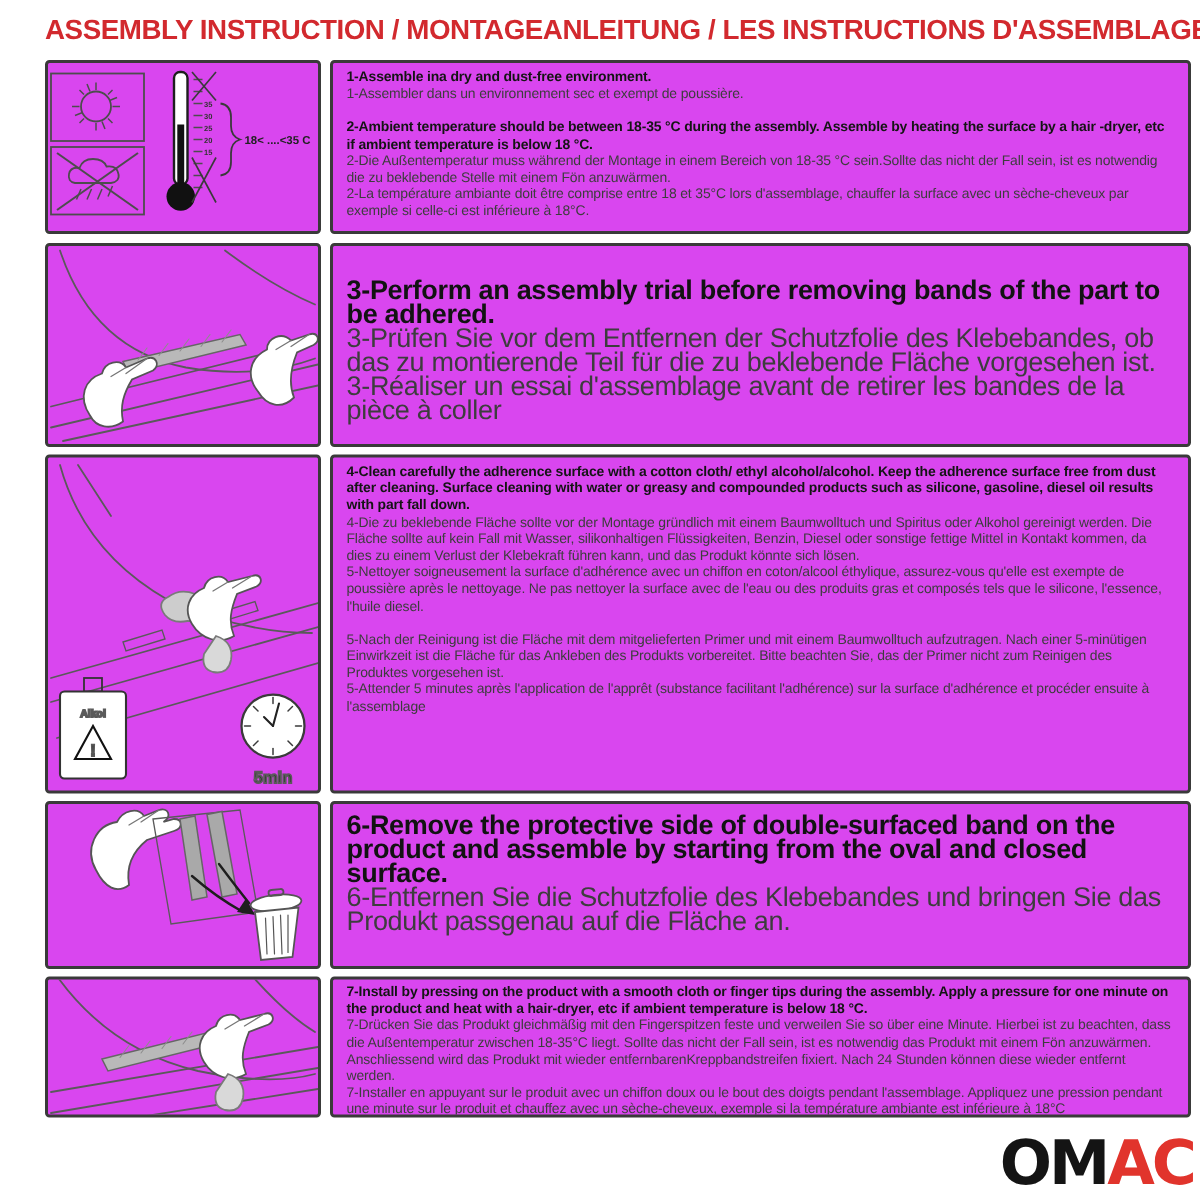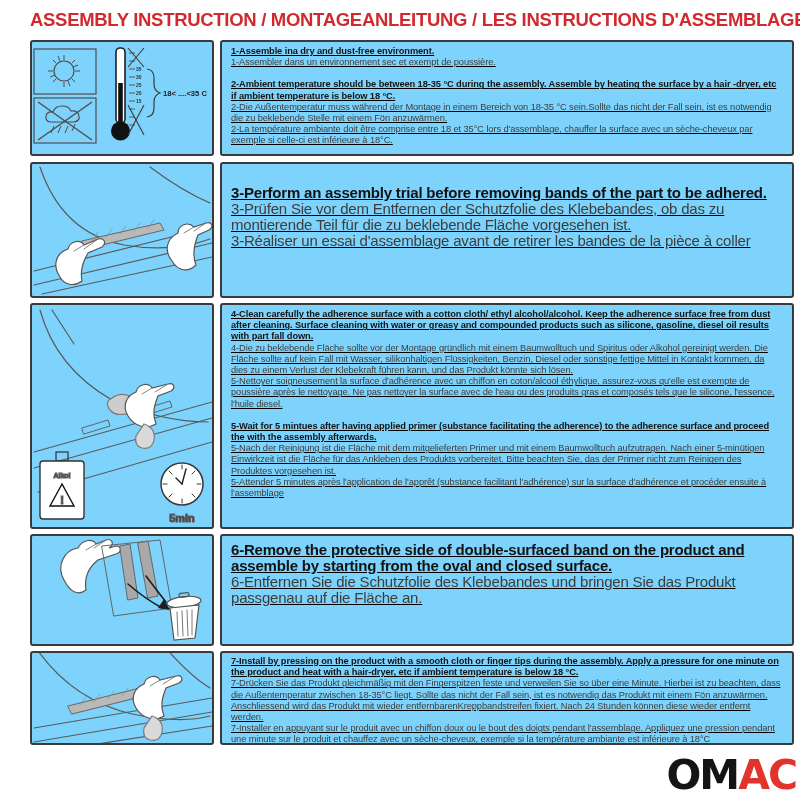--- a/index.html
+++ b/index.html
@@ -13,30 +13,30 @@
   }
 
   .rows { position:absolute; top:40px; left:30px; width:764px; display:flex; flex-direction:column; }
   .row { display:grid; grid-template-columns:184px 1fr; column-gap:6px; }
   .r1 { height:116px; margin-bottom:6px; }
   .r2 { height:136px; margin-bottom:5px; }
   .r3 { height:226px; margin-bottom:5px; }
   .r4 { height:112px; margin-bottom:5px; }
   .r5 { height:94px; }
 
-  .cell { border:2px solid #3a3a3a; border-radius:3px; background:#7dd3fc; box-sizing:border-box; overflow:hidden;text-decoration:underline; }
+  .cell { border:2px solid #3a3a3a; border-radius:3px; background:#d946ef; box-sizing:border-box; overflow:hidden; }
   .icon-cell { display:flex; align-items:center; }
   .text-cell { padding:4px 9px; }
   .r2 .text-cell { padding-top:21px; }
   .r4 .text-cell { padding-top:6px; }
   .r5 .text-cell { padding-top:3px; }
 
   .small p { margin:0; font-size:9.3px; line-height:11.2px; letter-spacing:-0.1px; color:#3d3d3d; }
   .small p.en { font-weight:bold; color:#141414; }
-  .big p { margin:0; font-size:15px; line-height:16px; letter-spacing:-0.2px; color:#3d3d3d; }
+  .big p { margin:0; font-size:18px; line-height:16px; letter-spacing:-0.2px; color:#3d3d3d; }
   .big p.en { font-weight:bold; color:#121212; }
   .sec-gap { height:11px; }
 
   svg text { font-family:"Liberation Sans", sans-serif; }
 
   .logo {
     position:absolute; right:4px; bottom:2px; background:#fff; padding-left:14px;
     font-family:"DejaVu Sans", sans-serif; font-size:41px; font-weight:900;
     letter-spacing:-2px; line-height:46px; user-select:none;
   }
@@ -216,21 +216,20 @@
             <line x1="150" y1="178" x2="144" y2="172" stroke="#222" stroke-width="1.4"></line>
             <text x="150" y="216" text-anchor="middle" font-size="11" font-weight="bold" fill="#222">5min</text>
           </g>
         </svg>
       </div>
       <div class="cell text-cell small">
         <p class="en">4-Clean carefully the adherence surface with a cotton cloth/ ethyl alcohol/alcohol. Keep the adherence surface free from dust after cleaning. Surface cleaning with water or greasy and compounded products such as silicone, gasoline, diesel oil results with part fall down.</p>
         <p>4-Die zu beklebende Fläche sollte vor der Montage gründlich mit einem Baumwolltuch und Spiritus oder Alkohol gereinigt werden. Die Fläche sollte auf kein Fall mit Wasser, silikonhaltigen Flüssigkeiten, Benzin, Diesel oder sonstige fettige Mittel in Kontakt kommen, da dies zu einem Verlust der Klebekraft führen kann, und das Produkt könnte sich lösen.</p>
         <p>5-Nettoyer soigneusement la surface d'adhérence avec un chiffon en coton/alcool éthylique, assurez-vous qu'elle est exempte de poussière après le nettoyage. Ne pas nettoyer la surface avec de l'eau ou des produits gras et composés tels que le silicone, l'essence, l'huile diesel.</p>
         <div class="sec-gap"></div>
-        <p class="en">5-Wait for 5 mintues after having applied primer (substance facilitating the adherence) to the adherence surface and proceed the with the assembly afterwards.</p>
         <p>5-Nach der Reinigung ist die Fläche mit dem mitgelieferten Primer und mit einem Baumwolltuch aufzutragen. Nach einer 5-minütigen Einwirkzeit ist die Fläche für das Ankleben des Produkts vorbereitet. Bitte beachten Sie, das der Primer nicht zum Reinigen des Produktes vorgesehen ist.</p>
         <p>5-Attender 5 minutes après l'application de l'apprêt (substance facilitant l'adhérence) sur la surface d'adhérence et procéder ensuite à l'assemblage</p>
       </div>
     </div>
 
     <div class="row r4">
       <div class="cell icon-cell">
         <svg width="180" height="108" viewBox="0 0 180 108" fill="none" stroke="#5a5a5a" stroke-width="1.2" stroke-linecap="round">
           <g>
             <path d="M32,44 C24,30 32,14 46,12 C50,4 60,2 64,8 L74,4 C80,2 83,8 77,12 L84,10 C90,10 90,16 84,18 L66,24 C56,32 52,42 54,54 C46,60 38,56 32,44 Z" fill="#fff" stroke="#555"></path>

